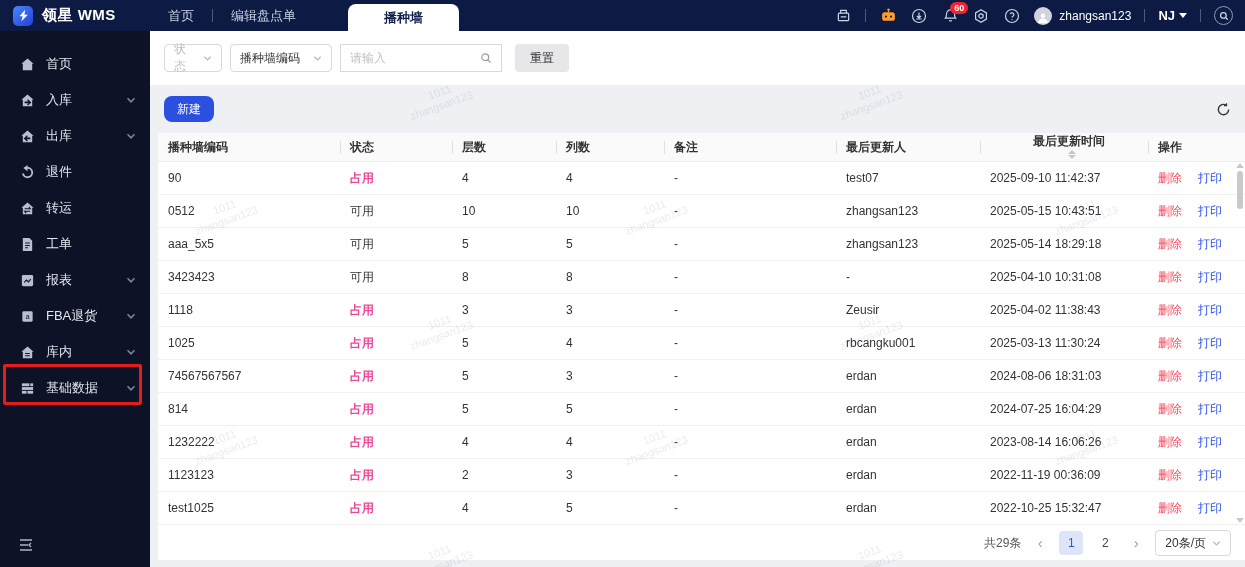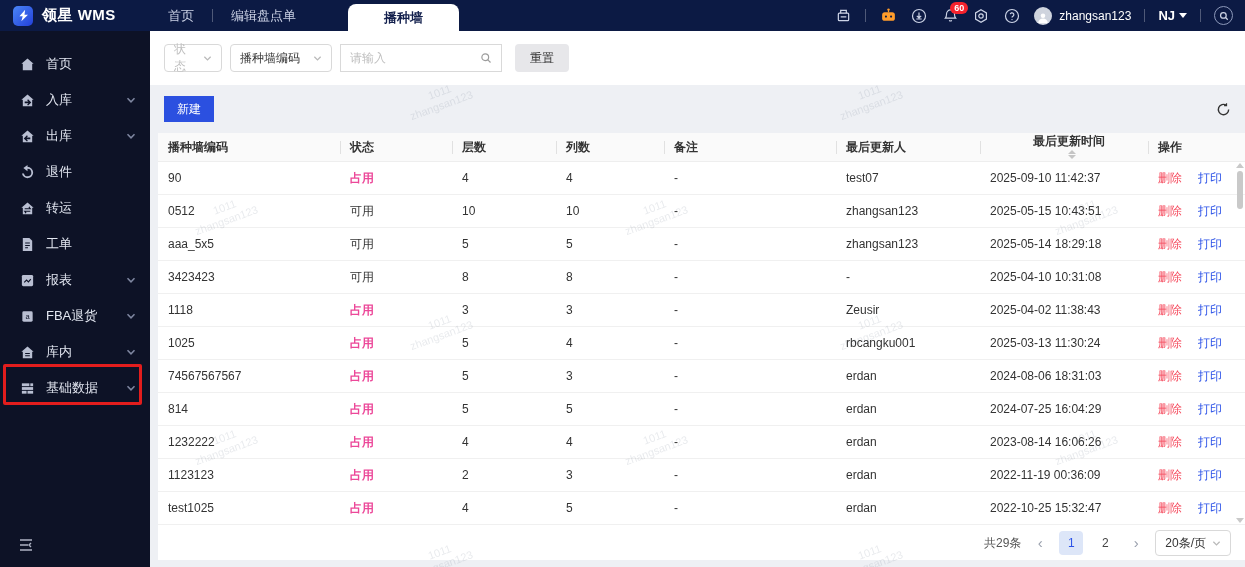--- a/index.html
+++ b/index.html
@@ -49,21 +49,21 @@
   .sel .chev, .sizesel .chev { color:#b9b9b9; display:flex; margin-left:6px; }
   .sel-status { width:58px; color:#bfbfbf; }
   .sel-field { width:102px; }
   .search-box { width:162px; height:28px; border:1px solid #d9d9d9; border-radius:0; background:#fff;
                 display:flex; align-items:center; justify-content:space-between; padding:0 9px; font-size:12px; cursor:text; }
   .placeholder { color:#bfbfbf; }
   .magnifier { color:#9c9c9c; display:flex; }
   .reset-btn { height:28px; padding:0 15px; margin-left:5px; background:#e7e7ea; border:none; border-radius:4px;
                font-size:12px; color:#333; cursor:pointer; font-family:inherit; }
   .toolbar { height:48px; display:flex; align-items:center; padding:0 14px 0 14px; }
-  .create-btn { height:26px; padding:0 13px; background:#2b50e0; color:#fff; border:none; border-radius:0;
+  .create-btn { height:26px; padding:0 13px; background:#2b50e0; color:#fff; border:none; border-radius:8px;
                 font-size:12px; cursor:pointer; font-family:inherit; }
   .refresh { margin-left:auto; color:#333; cursor:pointer; display:flex; }
 
   
   .card { position:absolute; left:8px; right:0; top:102px; bottom:7px; background:#fff; z-index:1; }
   .thead { display:flex; height:29px; background:#fafafa; align-items:center; font-size:12px; font-weight:bold;
            color:#333; border-bottom:1px solid #eeeeee; }
   .hcell { position:relative; display:flex; align-items:center; height:100%; padding-left:10px; }
   .hcell:not(:first-child)::before { content:""; position:absolute; left:0; top:8px; width:1px; height:13px; background:#e1e1e1; }
   .c0{width:182px;} .c1{width:112px;} .c2{width:104px;} .c3{width:108px;} .c4{width:172px;}

